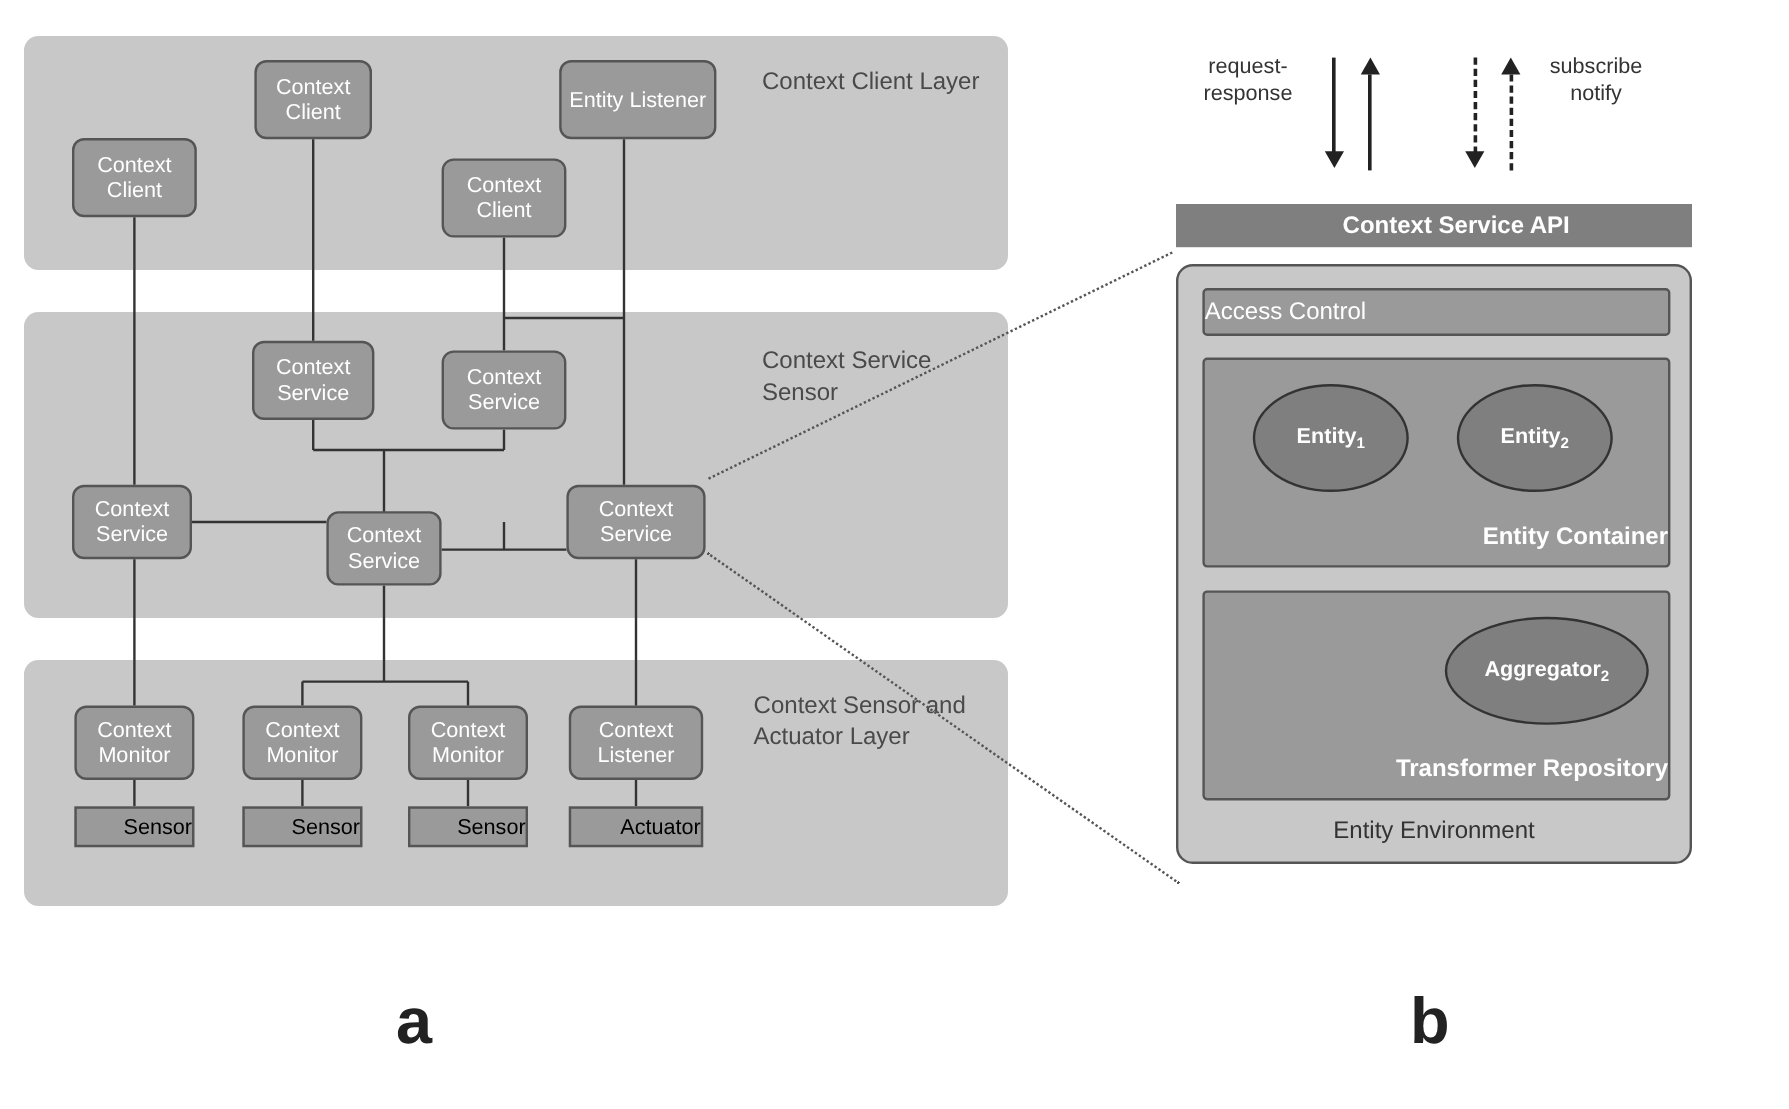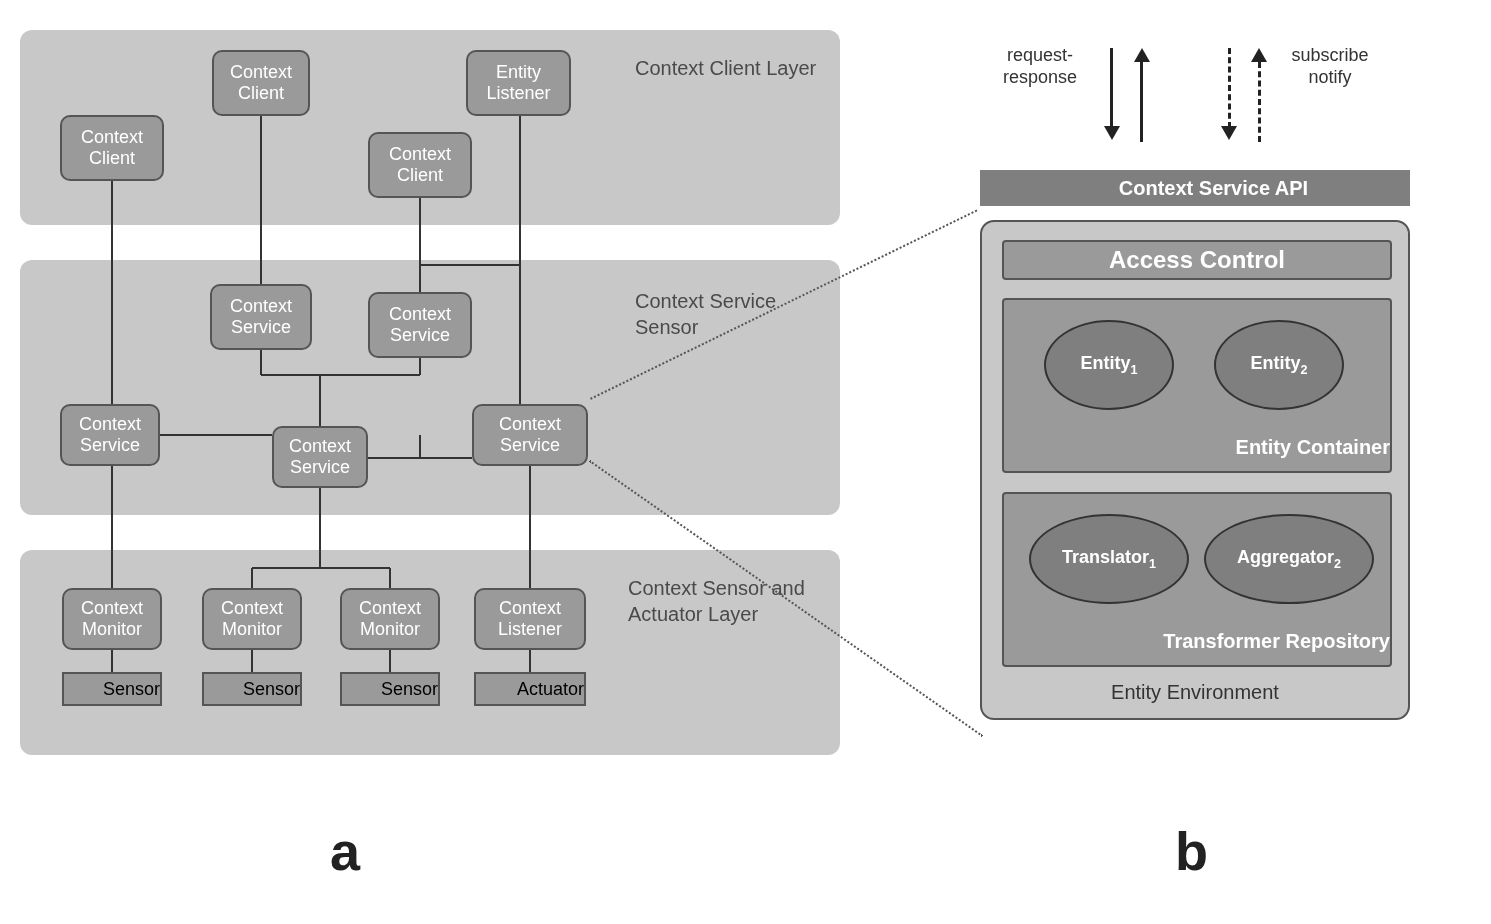--- a/index.html
+++ b/index.html
@@ -110,25 +110,24 @@
     width: 100%;
   }
   .inner-box {
     position: absolute;
     background: #9a9a9a;
     border: 2px solid #555;
     border-radius: 4px;
   }
   .inner-box.header {
     color: #fff;
-    font-size: 24px;
-    display: flex;
-    align-items: center;
-    justify-content: center;
-    font-weight: bold;
+    font-size: 20px;
+    display: flex;
+    align-items: center;
+    justify-content: flex-start;
   }
   .inner-label {
     position: absolute;
     color: #fff;
     font-size: 20px;
     width: 100%;
     text-align: right;
     font-weight: bold;
   }
   .ellipse {
@@ -211,21 +210,21 @@
         <line x1="92" y1="620" x2="92" y2="642"></line>
         <line x1="232" y1="620" x2="232" y2="642"></line>
         <line x1="370" y1="620" x2="370" y2="642"></line>
         <line x1="510" y1="620" x2="510" y2="642"></line>
       </g>
     </svg>
 
     <div class="node" style="left:192px; top:20px; width:98px; height:66px;">
       <span>Context Client</span>
     </div>
-    <div class="node" style="left:446px; top:20px; width:105px; height:66px;">
+    <div class="node" style="left:446px; top:20px; width:131px; height:66px;">
       <span>Entity Listener</span>
     </div>
     <div class="node" style="left:40px; top:85px; width:104px; height:66px;">
       <span>Context Client</span>
     </div>
     <div class="node" style="left:348px; top:102px; width:104px; height:66px;">
       <span>Context Client</span>
     </div>
 
     <div class="node" style="left:190px; top:254px; width:102px; height:66px;">
@@ -313,23 +312,20 @@
         <div class="ellipse" style="left:40px; top:20px; width:130px; height:90px;">
           <span><span>Entity</span><span class="sub">1</span></span>
         </div>
         <div class="ellipse" style="left:210px; top:20px; width:130px; height:90px;">
           <span><span>Entity</span><span class="sub">2</span></span>
         </div>
         <div class="inner-label" style="bottom:12px;">Entity Container</div>
       </div>
 
       <div class="inner-box" style="left:20px; top:270px; width:390px; height:175px;">
-        <div class="ellipse" style="left:25px; top:20px; width:160px; height:90px;">
-          <span><span>Translator</span><span class="sub">1</span></span>
-        </div>
         <div class="ellipse" style="left:200px; top:20px; width:170px; height:90px;">
           <span><span>Aggregator</span><span class="sub">2</span></span>
         </div>
         <div class="inner-label" style="bottom:12px;">Transformer Repository</div>
       </div>
 
       <div class="env-label" style="bottom:14px;">Entity Environment</div>
     </div>
   </div>
 

